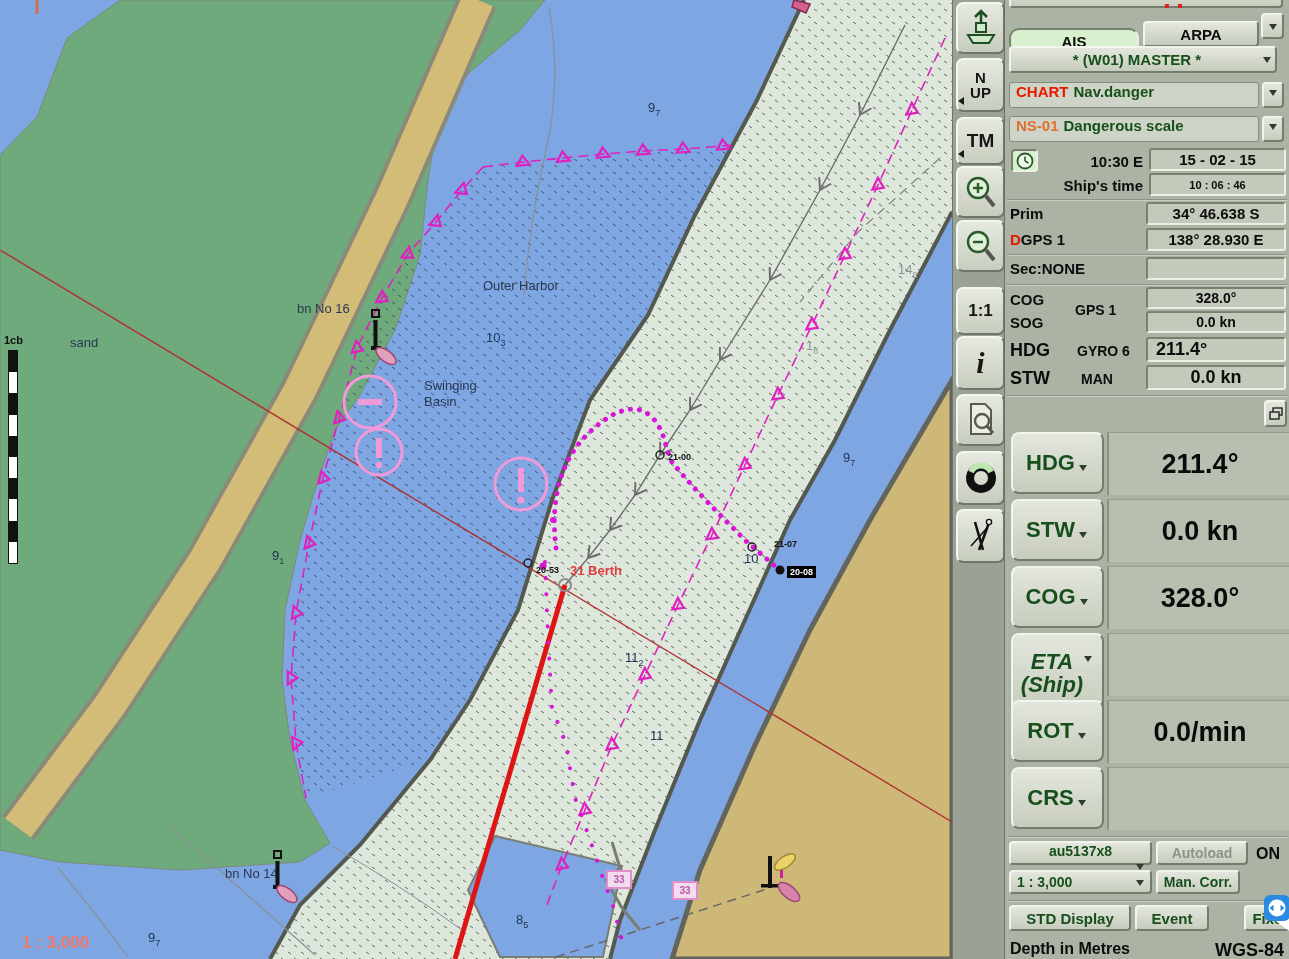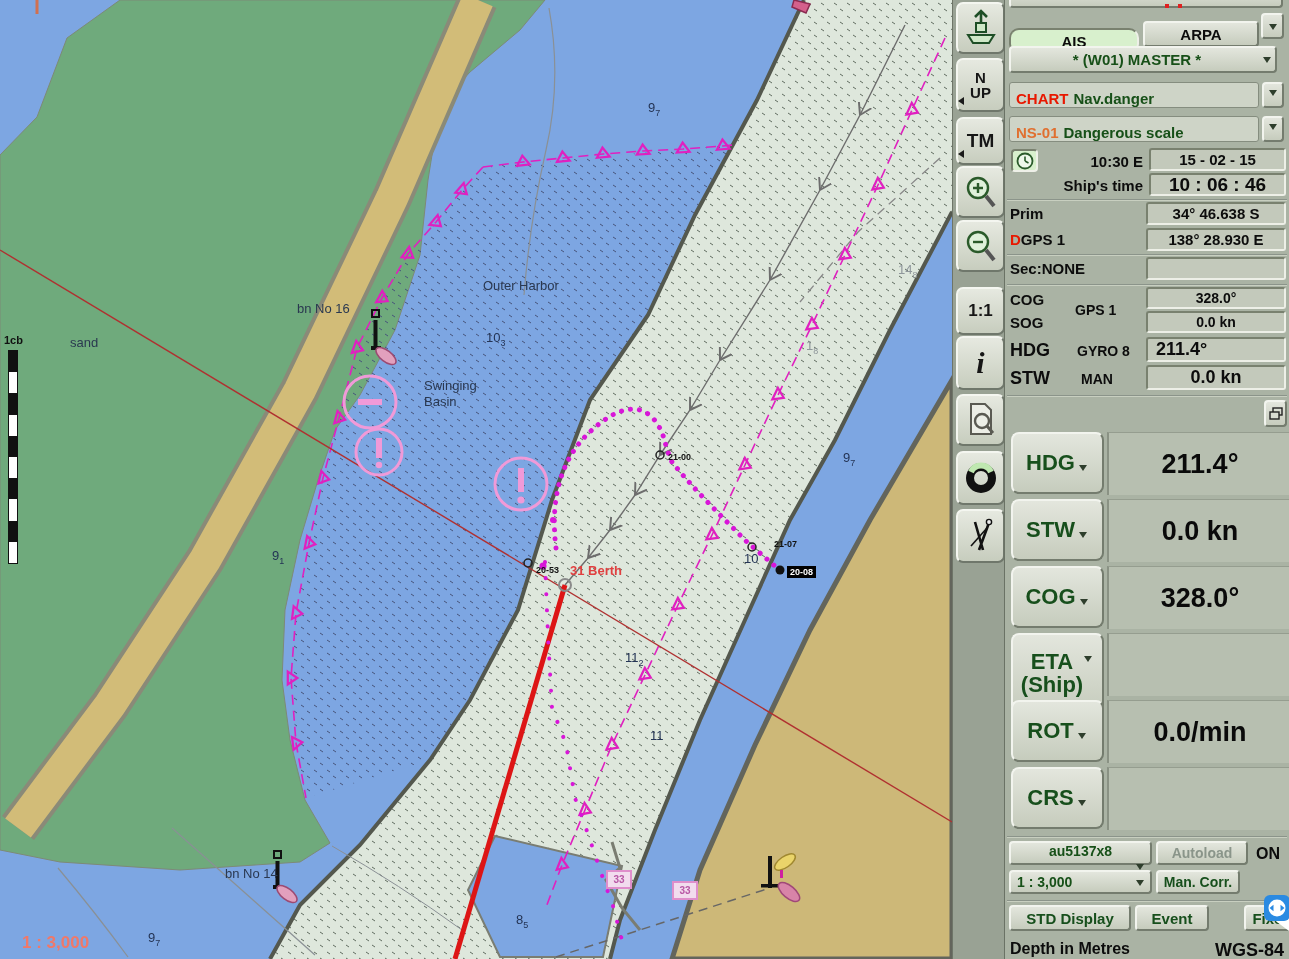--- a/index.html
+++ b/index.html
@@ -33,21 +33,21 @@
   .tool .corner{position:absolute;left:0px;bottom:5px;width:0;height:0;
         border-top:4px solid transparent;border-bottom:4px solid transparent;border-right:6px solid #1a1a1a;}
   
   #panel{position:absolute;left:1004px;top:0;width:285px;height:959px;background:#aab3a4;border-left:1px solid #6a7265;}
   .raised{background:linear-gradient(180deg,#e3e6dd,#c6ccbd);border:2px solid;
           border-color:#f2f4ee #747c6e #747c6e #f2f4ee;border-radius:4px;box-sizing:border-box;}
   .pressed{background:#d8f0cd;border:2px solid;border-color:#79816f #eef0e8 #eef0e8 #79816f;border-radius:4px;box-sizing:border-box;}
   .fld{background:#c3c9bb;border:2px solid;border-color:#79816f #edefe7 #edefe7 #79816f;border-radius:3px;
        box-sizing:border-box;color:#0c0c0c;font-weight:bold;display:flex;align-items:center;justify-content:center;}
   .flat{background:#ced4c7;border:1px solid #858d7f;border-radius:3px;box-sizing:border-box;
-        display:flex;align-items:flex-end;padding:0 6px;}
+        display:flex;align-items:flex-start;padding:0 6px;}
   .abs{position:absolute;}
   .green{color:#175018;font-weight:bold;}
   .red{color:#e81800;font-weight:bold;}
   .orange{color:#e07030;font-weight:bold;}
   .blk{color:#0c0c0c;font-weight:bold;}
   .dar{width:0;height:0;border:4px solid transparent;border-top:6px solid #2e3e2c;margin-left:auto;margin-top:5px;}
   .sep{position:absolute;left:2px;width:280px;height:0;border-top:1px solid #8b948a;border-bottom:1px solid #c8cfc0;}
   .rlabel{display:flex;align-items:center;justify-content:center;font-size:22px;font-weight:bold;color:#174f1c;
           border-radius:8px;white-space:pre-line;text-align:center;line-height:1.05;}
   .rval{background:#b7bfb0;border-left:2px solid #8a9284;border-top:1px solid #959d8f;
@@ -302,21 +302,21 @@
       <svg width="18" height="18" viewBox="0 0 18 18">
         <circle cx="9" cy="9" r="7.5" fill="#eef8ea" stroke="#2a5a2a" stroke-width="1.8"></circle>
         <path d="M9,9 L9,4.5 M9,9 L12.5,11" stroke="#2a5a2a" stroke-width="1.6"></path>
       </svg>
     </div>
     <div class="abs blk" style="left:76px;top:153px;width:62px;font-size:15px;text-align:right;">10:30 E</div>
     <div class="abs fld" style="left:144px;top:148px;width:137px;height:23px;font-size:15px;">
       <span>15 - 02 - 15</span>
     </div>
     <div class="abs blk" style="left:40px;top:177px;width:98px;font-size:15px;text-align:right;">Ship's time</div>
-    <div class="abs fld" style="left:144px;top:173px;width:137px;height:23px;font-size:19px;">
+    <div class="abs fld" style="left:144px;top:173px;width:137px;height:23px;font-size:11px;">
       <span>10 : 06 : 46</span>
     </div>
 
     <div class="sep" style="top:199px;"></div>
 
     <div class="abs blk" style="left:5px;top:205px;font-size:15px;">Prim</div>
     <div class="abs fld" style="left:141px;top:202px;width:140px;height:23px;font-size:15px;">
       <span>34° 46.638 S</span>
     </div>
     <div class="abs" style="left:5px;top:231px;font-size:15px;font-weight:bold;">
@@ -335,21 +335,21 @@
     <div class="abs blk" style="left:5px;top:314px;font-size:15px;">SOG</div>
     <div class="abs blk" style="left:70px;top:302px;font-size:14px;">GPS 1</div>
     <div class="abs fld" style="left:141px;top:287px;width:140px;height:22px;font-size:14px;">
       <span>328.0°</span>
     </div>
     <div class="abs fld" style="left:141px;top:311px;width:140px;height:22px;font-size:14px;">
       <span>0.0 kn</span>
     </div>
 
     <div class="abs blk" style="left:5px;top:340px;font-size:18px;">HDG</div>
-    <div class="abs blk" style="left:72px;top:343px;font-size:14px;">GYRO 8</div>
+    <div class="abs blk" style="left:72px;top:343px;font-size:14px;">GYRO 6</div>
     <div class="abs fld" style="left:141px;top:337px;width:140px;height:25px;font-size:18px;justify-content:flex-start;padding-left:8px;">
       <span>211.4°</span>
     </div>
     <div class="abs blk" style="left:5px;top:368px;font-size:18px;">STW</div>
     <div class="abs blk" style="left:76px;top:371px;font-size:14px;">MAN</div>
     <div class="abs fld" style="left:141px;top:365px;width:140px;height:25px;font-size:18px;">
       <span>0.0 kn</span>
     </div>
 
     <div class="sep" style="top:395px;"></div>
@@ -372,21 +372,21 @@
     </div>
     <div class="abs rval" style="left:102px;top:499px;width:182px;height:62px;">
       <span>0.0 kn</span>
     </div>
     <div class="abs raised rlabel" style="left:6px;top:566px;width:93px;height:62px;">
       <span>COG</span><span class="dar" style="margin:14px 2px 0 4px;"></span>
     </div>
     <div class="abs rval" style="left:102px;top:566px;width:182px;height:62px;">
       <span>328.0°</span>
     </div>
-    <div class="abs raised rlabel" style="left:6px;top:633px;width:93px;height:80px;">
+    <div class="abs raised rlabel" style="left:6px;top:633px;width:93px;height:80px;font-style:italic;">
       <span>ETA
 (Ship)</span><span class="dar" style="margin:-24px 2px 0 1px;"></span>
     </div>
     <div class="abs rval" style="left:102px;top:633px;width:182px;height:62px;">
       <span></span>
     </div>
     <div class="abs raised rlabel" style="left:6px;top:700px;width:93px;height:62px;">
       <span>ROT</span><span class="dar" style="margin:14px 2px 0 4px;"></span>
     </div>
     <div class="abs rval" style="left:102px;top:700px;width:182px;height:62px;">

